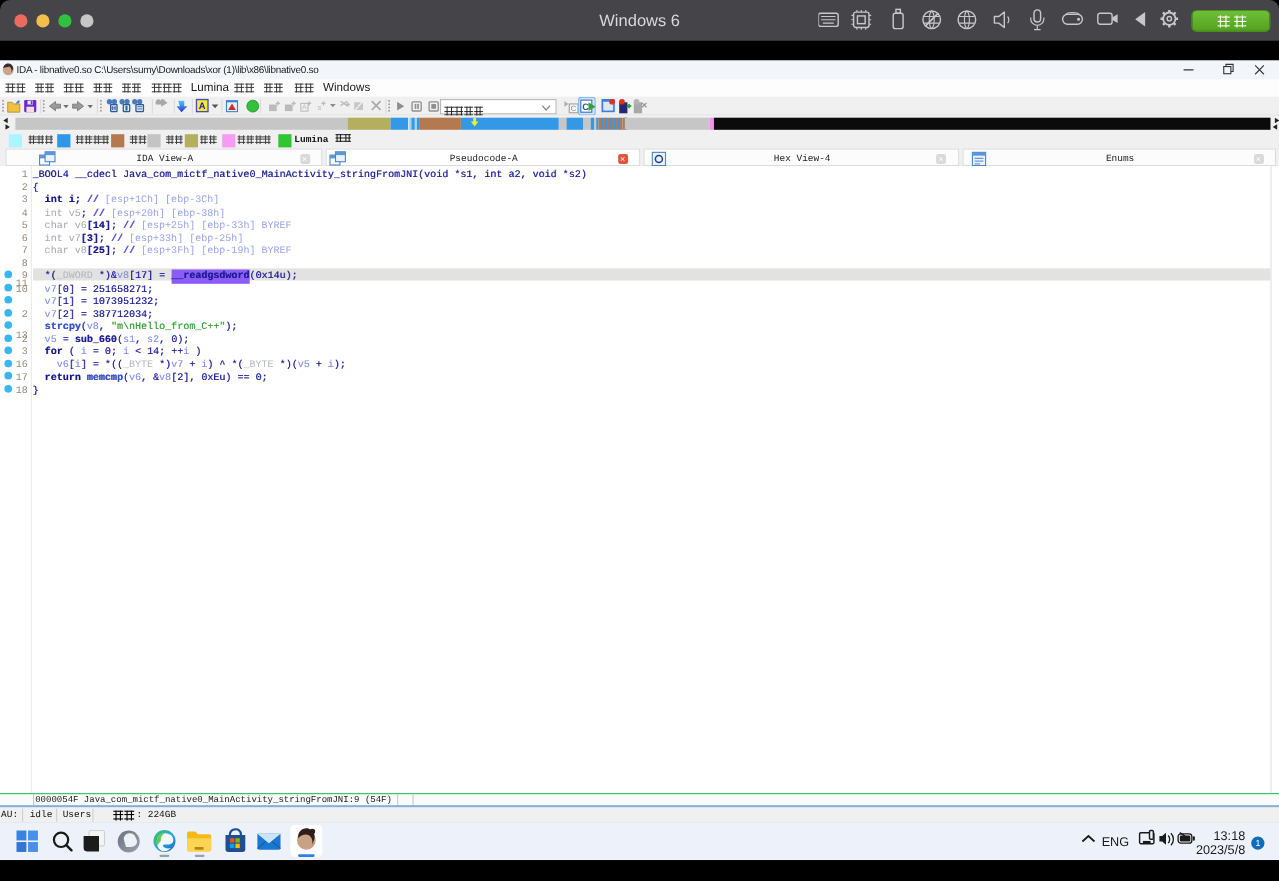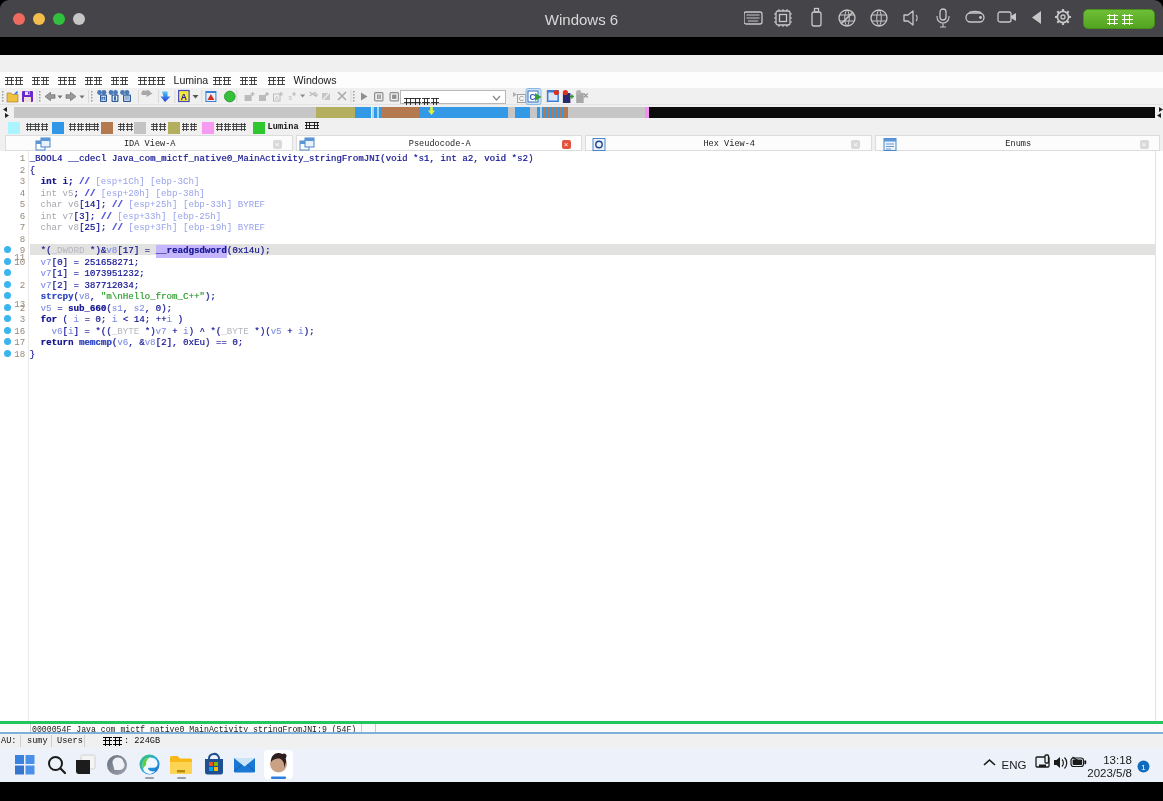--- a/index.html
+++ b/index.html
@@ -23,27 +23,27 @@
 .tab{position:absolute;top:0;height:16px;background:#fff;border:1px solid #dcdcdc;font-size:9px;color:#222;text-align:center}
 
 #code{top:96px;left:0;width:1163px;height:570px;background:#fff;overflow:hidden}
 #codelines{position:absolute;top:2px;left:29.6px;font-family:"Liberation Mono",monospace;font-size:9.13px;line-height:11.5px;white-space:pre;color:#1a1a96;text-shadow:0.4px 0 rgba(26,26,150,.6)}
 .ln{position:absolute;left:0;width:25.3px;text-align:right;color:#968879;font-family:"Liberation Mono",monospace;font-size:9.13px;line-height:11.5px}
 .bp{position:absolute;left:3.9px;width:7.2px;height:7.2px;border-radius:50%;background:#3ab5ef}
 .kw{color:#12128c;font-weight:bold}
 .lf{color:#3450cc;font-weight:bold}
 .sf{color:#181894;font-weight:bold}
 .v{color:#8290e5;text-shadow:0.2px 0 rgba(130,144,229,.4)}
-.cm{color:#97a2ea;text-shadow:none}.sl{color:#5353e2;font-weight:bold}.dc{color:#a5a5b0;text-shadow:none}.ab{color:#16168f;font-weight:normal}
+.cm{color:#97a2ea;text-shadow:none}.sl{color:#5353e2;font-weight:bold}.dc{color:#a5a5b0;text-shadow:none}.ab{color:#16168f;font-weight:bold}
 .mc{color:#b4b6be;text-shadow:none}
 .st{color:#2f9e2f;text-shadow:0.3px 0 rgba(47,158,47,.5)}
-.hl{background:#c4b5fd;padding-bottom:1.5px}
+.hl{background:#8b5cf6;padding-bottom:1.5px}
 #curline{top:92.7px;left:30px;width:1125px;height:10.9px;background:#e2e2e0}
 
-#statusrow{top:666px;left:0;width:1163px;height:11px;background:#fafafa;border-top:3px solid #22c55e}
+#statusrow{top:666px;left:0;width:1163px;height:11px;background:#fafafa;border-top:1px solid #22c55e}
 #statustext{position:absolute;left:32px;top:1px;font-family:"Liberation Mono",monospace;font-size:8.2px;color:#222;white-space:pre}
 #blueline{top:677px;left:0;width:1163px;height:2px;background:#7fb0da}
 #aubar{top:679px;left:0;width:1163px;height:14px;background:#f0f0f0;font-size:9.5px;color:#111}
 
 #taskbar{top:748px;left:0;width:1163px;height:34px;background:#edf2fa}
 #blackbottom{top:782px;left:0;width:1163px;height:19px;background:#000}
 
 .cj{display:inline-block;position:relative;background-image:linear-gradient(currentColor,currentColor),linear-gradient(currentColor,currentColor),linear-gradient(currentColor,currentColor),linear-gradient(currentColor,currentColor),linear-gradient(currentColor,currentColor);background-size:100% 0.9px,100% 0.9px,100% 0.9px,0.9px 100%,0.9px 100%;background-position:0 7%,0 50%,0 93%,22% 0,74% 0;background-repeat:no-repeat}
 .cj8{width:8.2px;height:8.6px;margin:0 0.45px;vertical-align:0}
 .cj7{width:7px;height:7.4px;margin:0 0.35px}
@@ -132,20 +132,33 @@
             </g>
           </g>
 </svg>
       </div>
   <div class="abs" id="buybtn">
         <span class="cj" style="width:11px;height:11px;color:#fff;position:absolute;left:23px;top:4px;background-size:100% 1.4px,100% 1.4px,100% 1.4px,1.4px 100%,1.4px 100%"></span>
         <span class="cj" style="width:11px;height:11px;color:#fff;position:absolute;left:38px;top:4px;background-size:100% 1.4px,100% 1.4px,100% 1.4px,1.4px 100%,1.4px 100%"></span>
       </div>
 </div>
 <div class="abs" id="ida">
+  <div class="abs" id="idatitle">
+        <svg width="11" height="13" viewBox="0 0 11 13" style="position:absolute;left:2px;top:2px">
+          <circle cx="5.5" cy="6.5" r="5" fill="#caa58c"></circle>
+          <path d="M1 5c0-4 4-5 6-4 2 .8 3 2.5 3 4l-1.5 4c.3-3-.5-4.5-2-5.5C5 4.5 2.5 4 1 5z" fill="#3a2a28"></path>
+        </svg>
+        <span>IDA - libnative0.so C:\Users\sumy\Downloads\xor (1)\lib\x86\libnative0.so</span>
+<svg width="90" height="17" viewBox="0 0 90 17" style="position:absolute;left:1068px;top:0" stroke="#333" fill="none">
+          <line x1="8" y1="8.5" x2="17" y2="8.5"></line>
+          <rect x="44.5" y="5.5" width="6.5" height="6.5"></rect>
+          <path d="M46.5 5.5v-2h6.5v6.5h-2"></path>
+          <path d="M73 4.5l8 8M81 4.5l-8 8"></path>
+        </svg>
+      </div>
   <div class="abs" id="menubar" style="color:#333">
         <span class="mi" style="left:5px"><span class="cj cj8"></span><span class="cj cj8"></span></span>
         <span class="mi" style="left:31.5px"><span class="cj cj8"></span><span class="cj cj8"></span></span>
         <span class="mi" style="left:58px"><span class="cj cj8"></span><span class="cj cj8"></span></span>
         <span class="mi" style="left:84.5px"><span class="cj cj8"></span><span class="cj cj8"></span></span>
         <span class="mi" style="left:110.6px"><span class="cj cj8"></span><span class="cj cj8"></span></span>
         <span class="mi" style="left:138px"><span class="cj cj8"></span><span class="cj cj8"></span><span class="cj cj8"></span></span>
         <span class="mi" style="left:173.5px;top:2.2px;font-size:10.6px;color:#1a1a1a">Lumina</span>
         <span class="mi" style="left:213px"><span class="cj cj8"></span><span class="cj cj8"></span></span>
         <span class="mi" style="left:239.5px"><span class="cj cj8"></span><span class="cj cj8"></span></span>
@@ -463,21 +476,21 @@
 </div>
   <div class="abs" id="statusrow">
         <div style="position:absolute;left:29.5px;top:0;width:1px;height:11px;background:#c9c9c9"></div>
 <div style="position:absolute;left:361px;top:0;width:1px;height:11px;background:#c9c9c9"></div>
 <div style="position:absolute;left:375px;top:0;width:1px;height:11px;background:#c9c9c9"></div>
 <span id="statustext">0000054F Java_com_mictf_native0_MainActivity_stringFromJNI:9 (54F)</span>
       </div>
   <div class="abs" id="blueline"></div>
   <div class="abs" id="aubar">
         <span style="position:absolute;left:1px;top:2px;font-family:'Liberation Mono',monospace;font-size:8.6px">AU:</span>
-        <span style="position:absolute;left:27px;top:2px;font-family:'Liberation Mono',monospace;font-size:8.6px">sumy</span>
+        <span style="position:absolute;left:27px;top:2px;font-family:'Liberation Mono',monospace;font-size:8.6px">idle</span>
         <div style="position:absolute;left:20px;top:1px;width:1px;height:12px;background:#cfcfcf"></div>
 <span style="position:absolute;left:57px;top:2px;font-family:'Liberation Mono',monospace;font-size:8.6px">Users</span>
 <div style="position:absolute;left:51px;top:1px;width:1px;height:12px;background:#cfcfcf"></div>
 <div style="position:absolute;left:84px;top:1px;width:1px;height:12px;background:#cfcfcf"></div>
 <span style="position:absolute;left:103px;top:2.5px;color:#000"><span class="cj" style="width:9px;height:9px;background-size:100% 1.3px,100% 1.3px,100% 1.3px,1.3px 100%,1.3px 100%"></span><span class="cj" style="width:9px;height:9px;margin-left:1px;background-size:100% 1.3px,100% 1.3px,100% 1.3px,1.3px 100%,1.3px 100%"></span></span>
 <span style="position:absolute;left:124px;top:2px;font-family:'Liberation Mono',monospace;font-size:8.6px">: 224GB</span>
       </div>
 </div>
 <div class="abs" id="taskbar">
       <svg width="1163" height="34" viewBox="0 0 1163 34" style="position:absolute;left:0;top:0">

